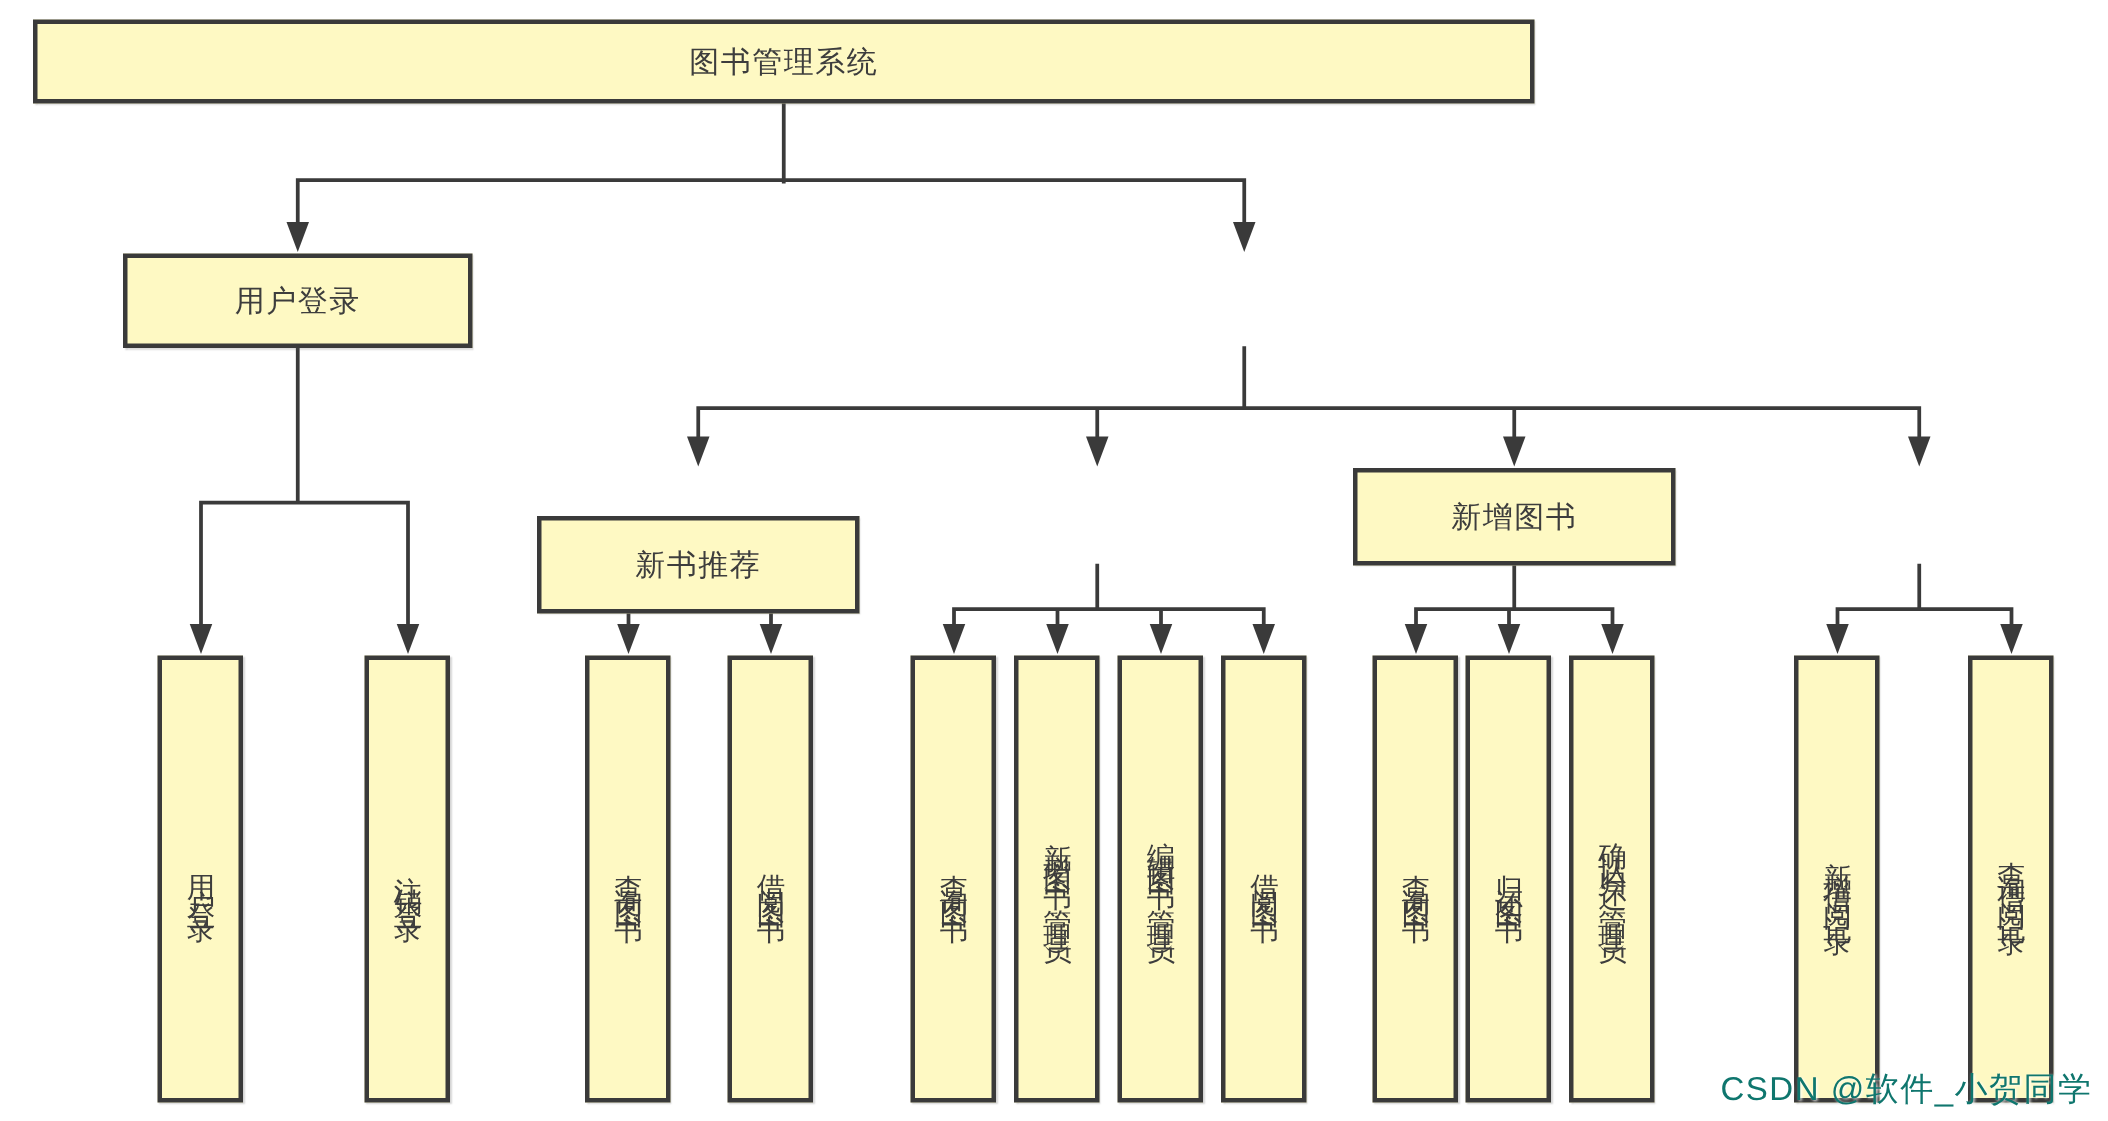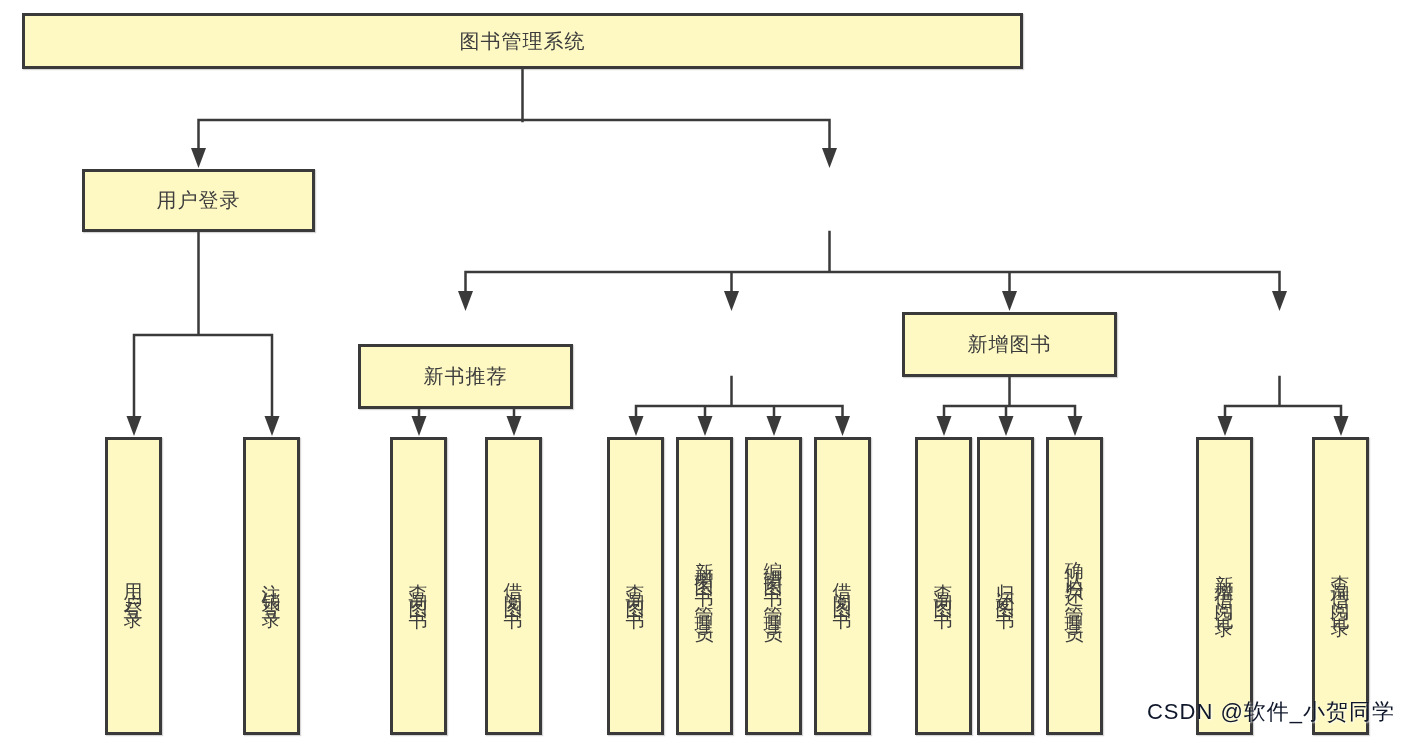--- a/index.html
+++ b/index.html
@@ -67,24 +67,24 @@
   .lf-6  { left: 745px;  }
   .lf-7  { left: 814px;  }
   .lf-8  { left: 915px;  }
   .lf-9  { left: 977px;  }
   .lf-10 { left: 1046px; }
   .lf-11 { left: 1196px; }
   .lf-12 { left: 1312px; }
   .watermark {
     position: absolute;
     right: 10px;
-    bottom: 20px;
+    bottom: 6px;
     z-index: 3;
     font-size: 22px;
-    color: #0f172a;
+    color: #0f766e;
     letter-spacing: 1px;
     text-shadow: 1px 1px 2px rgba(255,255,255,0.9);
     white-space: nowrap;
   }
 </style>
 </head>
 <body>
 
 <div class="canvas">
 

